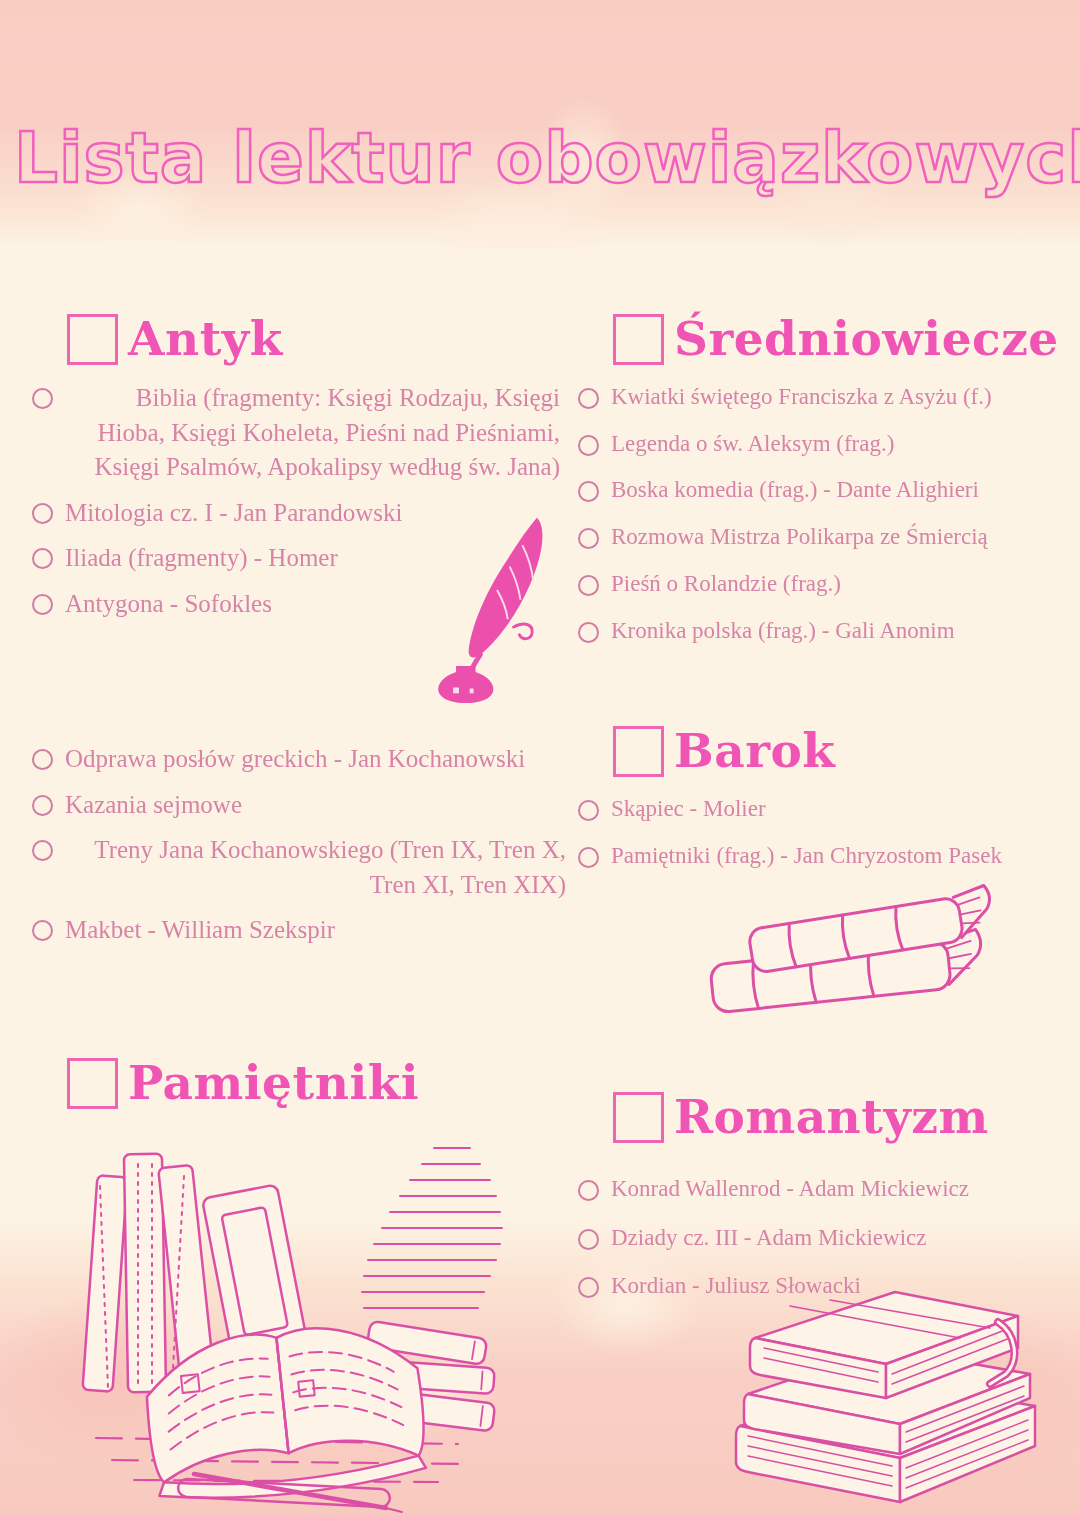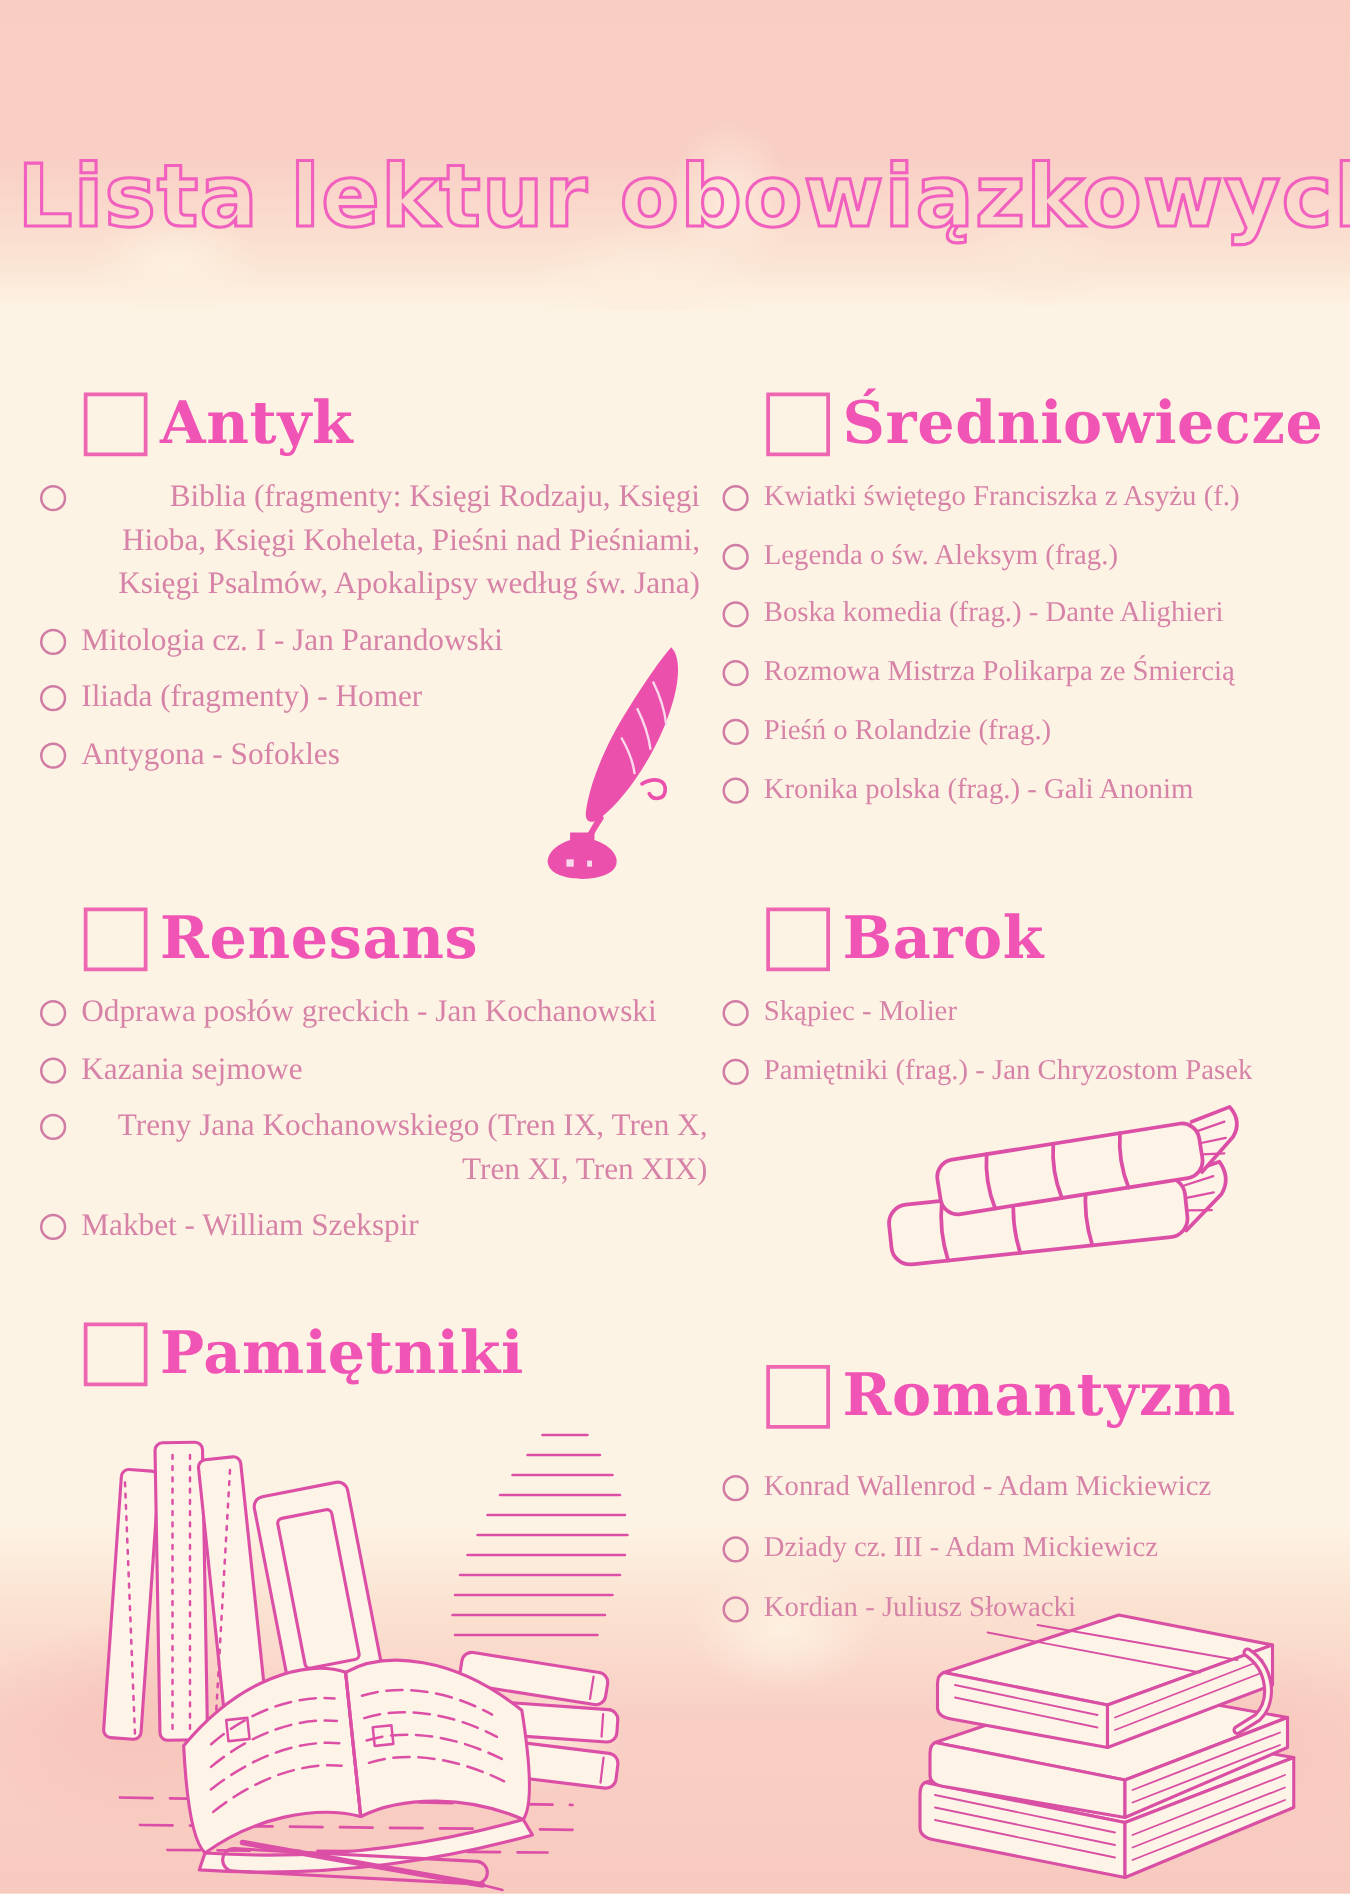--- a/index.html
+++ b/index.html
@@ -121,24 +121,20 @@
           <span class="item-text">Pieśń o Rolandzie (frag.)</span>
         </li>
         <li>
           <span class="bullet"></span>
           <span class="item-text">Kronika polska (frag.) - Gali Anonim</span>
         </li>
       </ul>
   </section>
 
   <section class="sec col-left" id="sec-renesans" style="left:32px;top:726px;width:534px;">
-    <div class="sec-head">
-      <span class="checkbox"></span>
-      <h2 class="sec-title">Renesans</h2>
-    </div>
     <ul class="items">
         <li>
           <span class="bullet"></span>
           <span class="item-text">Odprawa posłów greckich - Jan Kochanowski</span>
         </li>
         <li>
           <span class="bullet"></span>
           <span class="item-text">Kazania sejmowe</span>
         </li>
         <li>

